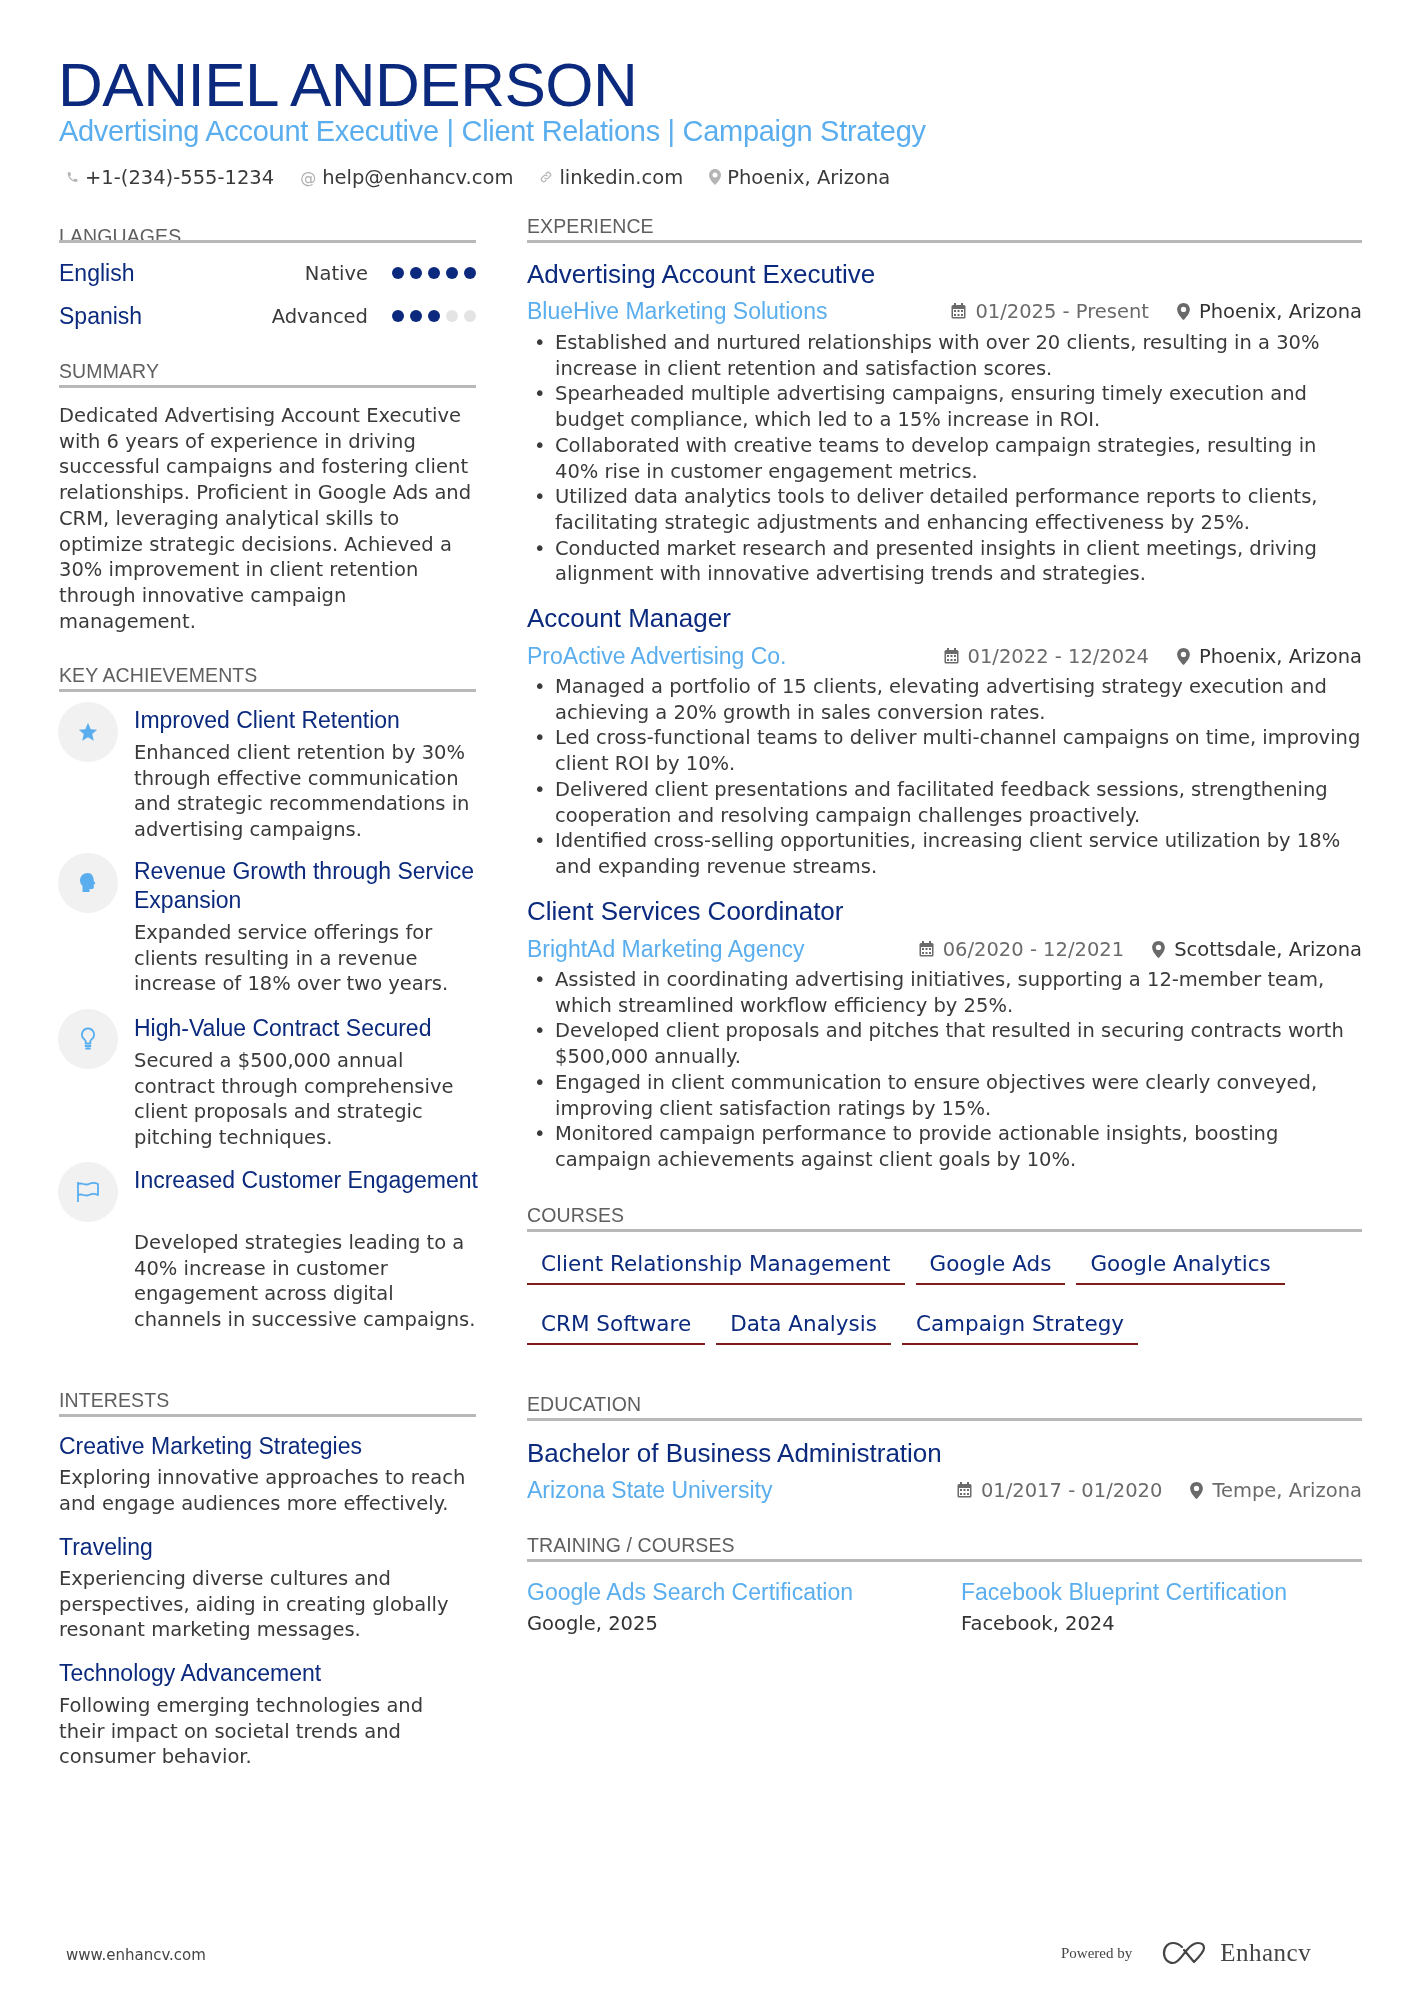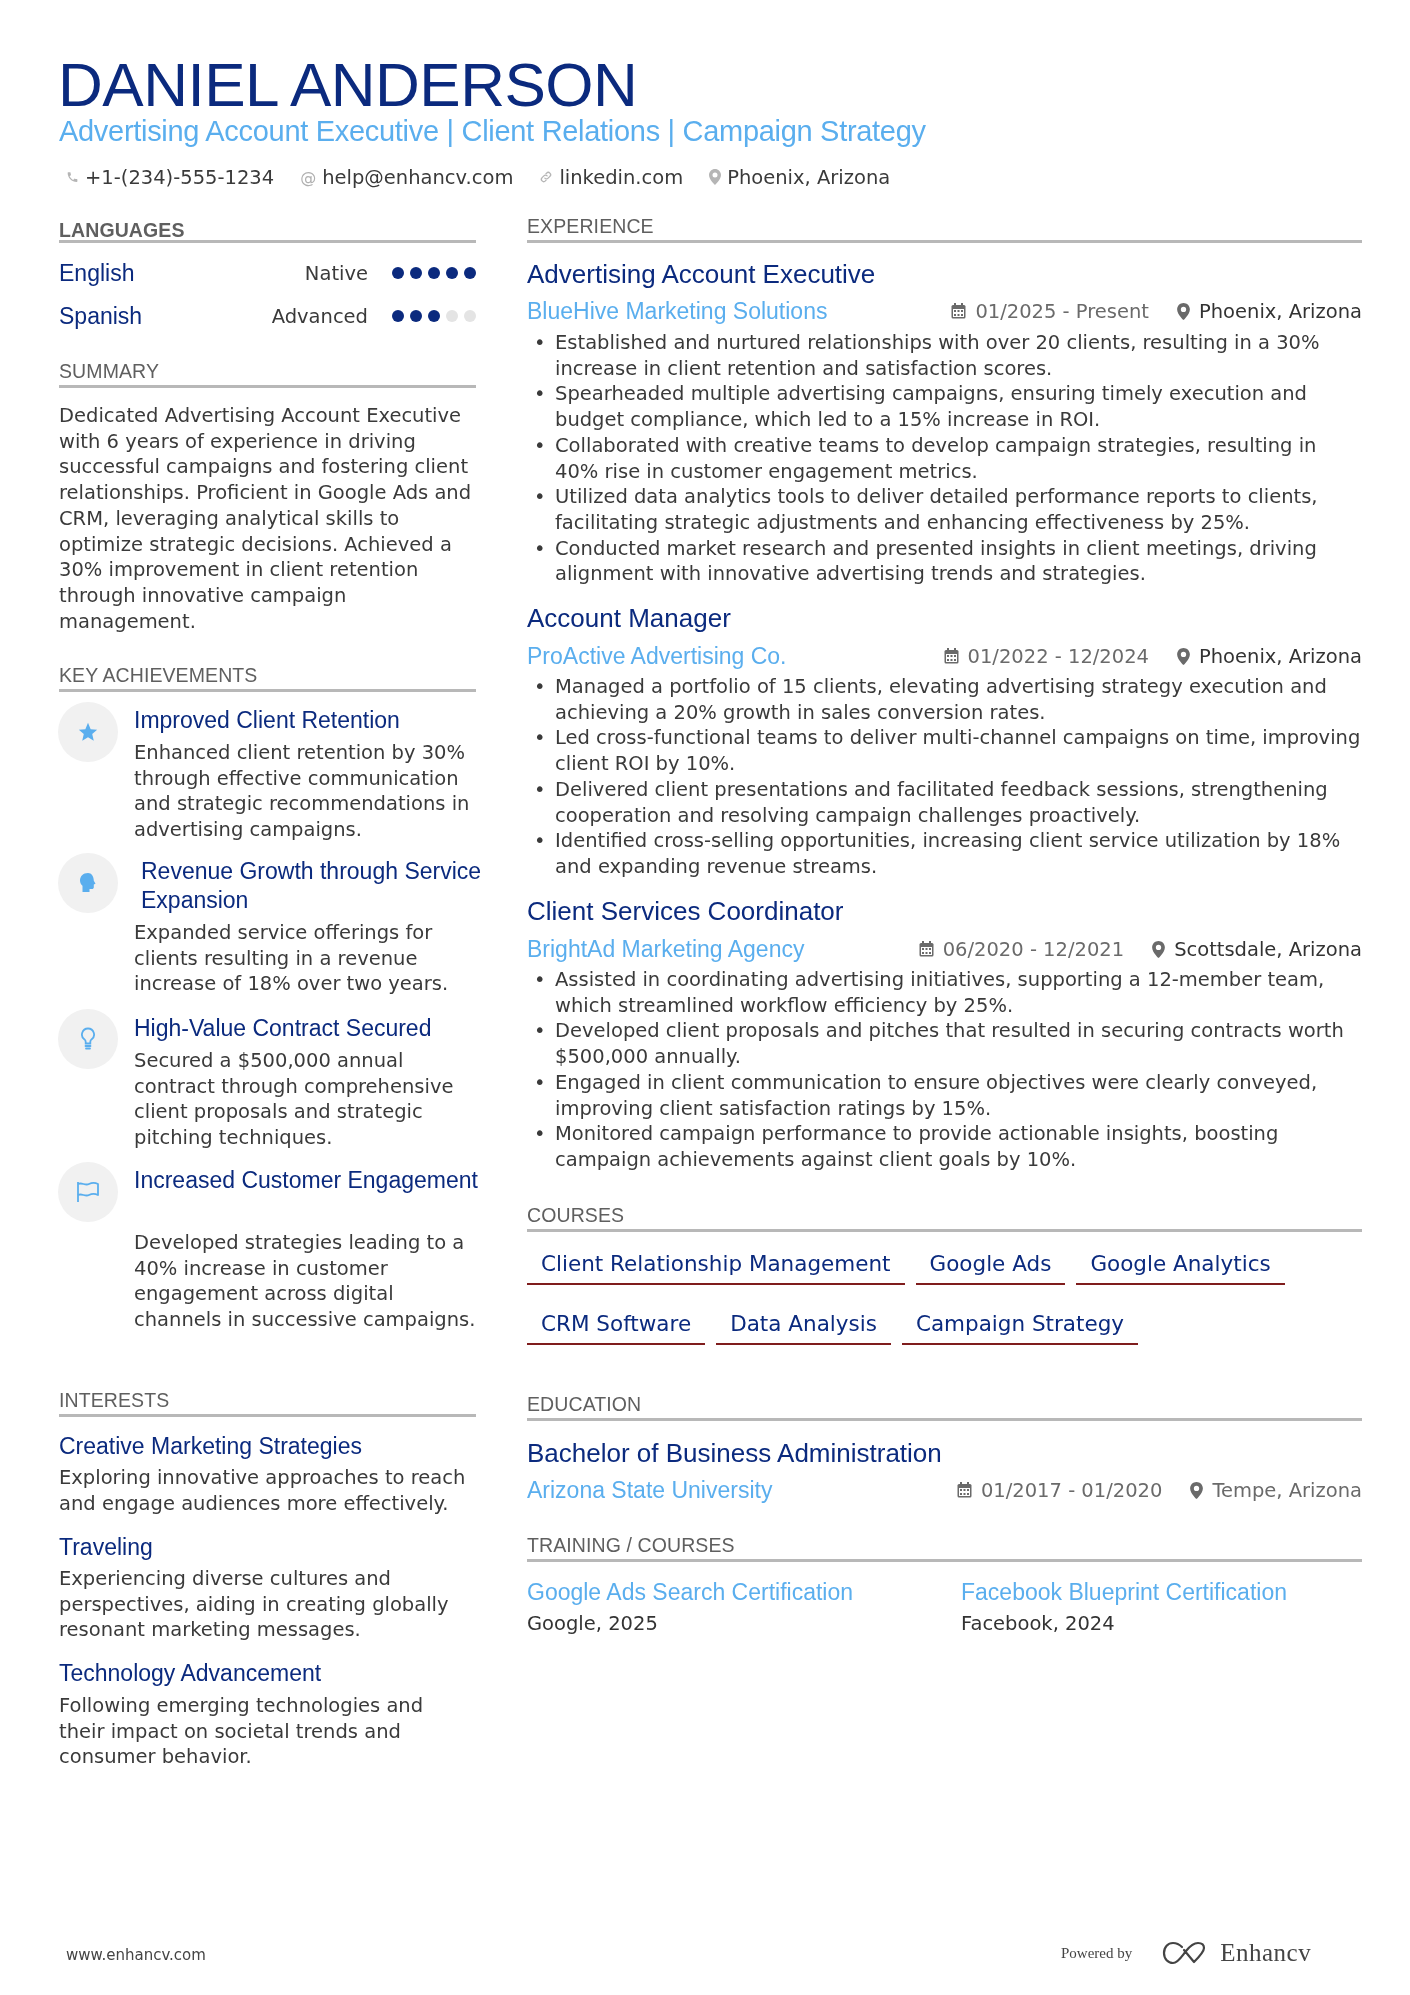--- a/index.html
+++ b/index.html
@@ -81,21 +81,21 @@
   <div class="contact">
     <span class="cicon">
       <svg width="12" height="16" viewBox="0 0 24 32">
           <path fill="#b5b5b5" d="M12 0C5.4 0 0 5.4 0 12c0 9 12 20 12 20s12-11 12-20C24 5.4 18.6 0 12 0zm0 17a5 5 0 1 1 0-10 5 5 0 0 1 0 10z"></path>
         </svg>
     </span>
     <span>Phoenix, Arizona</span>
   </div>
 </div>
 
-<div class="sec-h" style="left:59px; top:218px;font-weight:bold;">LANGUAGES</div>
+<div class="sec-h" style="left:59px; top:224px;">LANGUAGES</div>
 <div class="rule" style="left:59px; top:240px; width:417px;"></div>
 
 <div class="lang-row" style="top:258px;">
   <span class="lang-name">English</span>
   <span class="lang-level">Native</span>
   <span class="dots">
     <span class="dot"></span>
     <span class="dot"></span>
     <span class="dot"></span>
     <span class="dot"></span>
@@ -127,21 +127,21 @@
     </svg>
 </div>
 <div class="ach-title" style="top:706px;">Improved Client Retention</div>
 <div class="ach-desc" style="top:740px;">Enhanced client retention by 30% through effective communication and strategic recommendations in advertising campaigns.</div>
 
 <div class="ach-icon" style="top:853px;">
   <svg width="20" height="22" viewBox="0 0 20 22">
       <path fill="#5aaeee" d="M10 1C5 1 2 4.5 2 8.5c0 2.3 1 4 2.5 5.2V20h7v-3h2.5c1 0 1.8-.8 1.8-1.8V12.5l1.7-.7-1.7-3C15.8 4.5 13.5 1 10 1z"></path>
     </svg>
 </div>
-<div class="ach-title" style="top:857px;margin-left:7px;">Revenue Growth through Service Expansion</div>
+<div class="ach-title" style="top:857px;">Revenue Growth through Service Expansion</div>
 <div class="ach-desc" style="top:920px;">Expanded service offerings for clients resulting in a revenue increase of 18% over two years.</div>
 
 <div class="ach-icon" style="top:1009px;">
   <svg width="16" height="24" viewBox="0 0 16 24" fill="none" stroke="#5aaeee" stroke-width="1.8">
       <path d="M8 1.5a6 6 0 0 0-3.5 10.9c.8.7 1.2 1.5 1.2 2.5v1.6h4.6v-1.6c0-1 .4-1.8 1.2-2.5A6 6 0 0 0 8 1.5z"></path>
       <path d="M5.5 19h5M6 21.5h4" stroke-linecap="round"></path>
     </svg>
 </div>
 <div class="ach-title" style="top:1014px;">High-Value Contract Secured</div>
 <div class="ach-desc" style="top:1048px;">Secured a $500,000 annual contract through comprehensive client proposals and strategic pitching techniques.</div>

